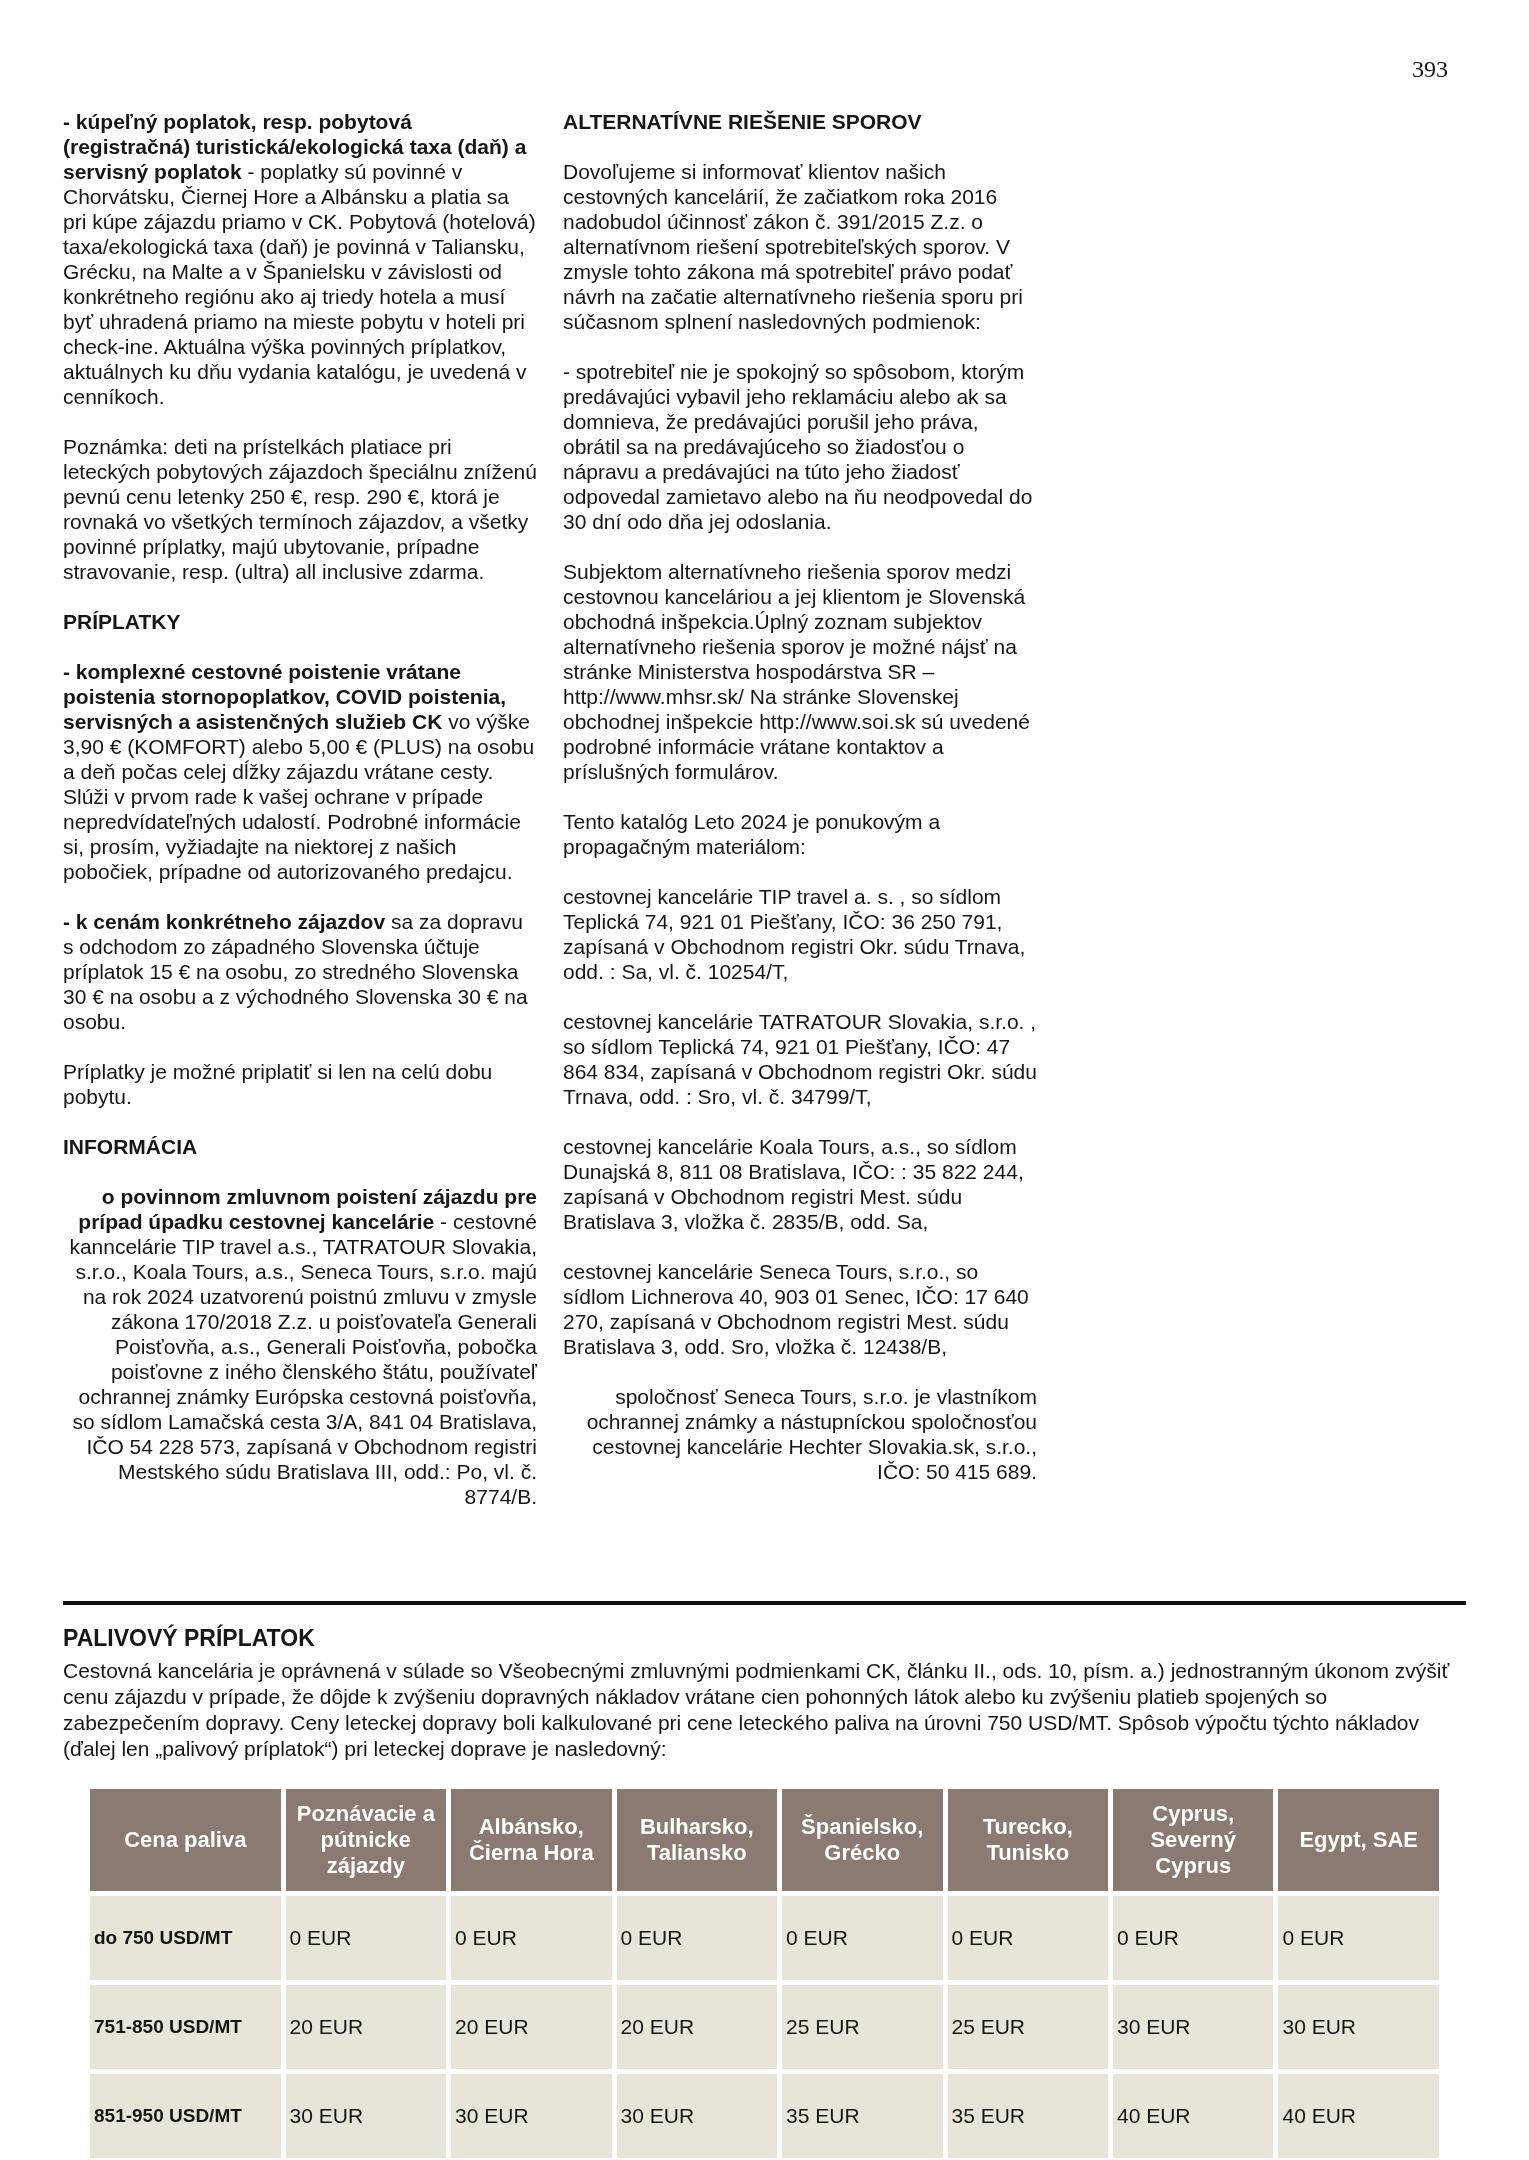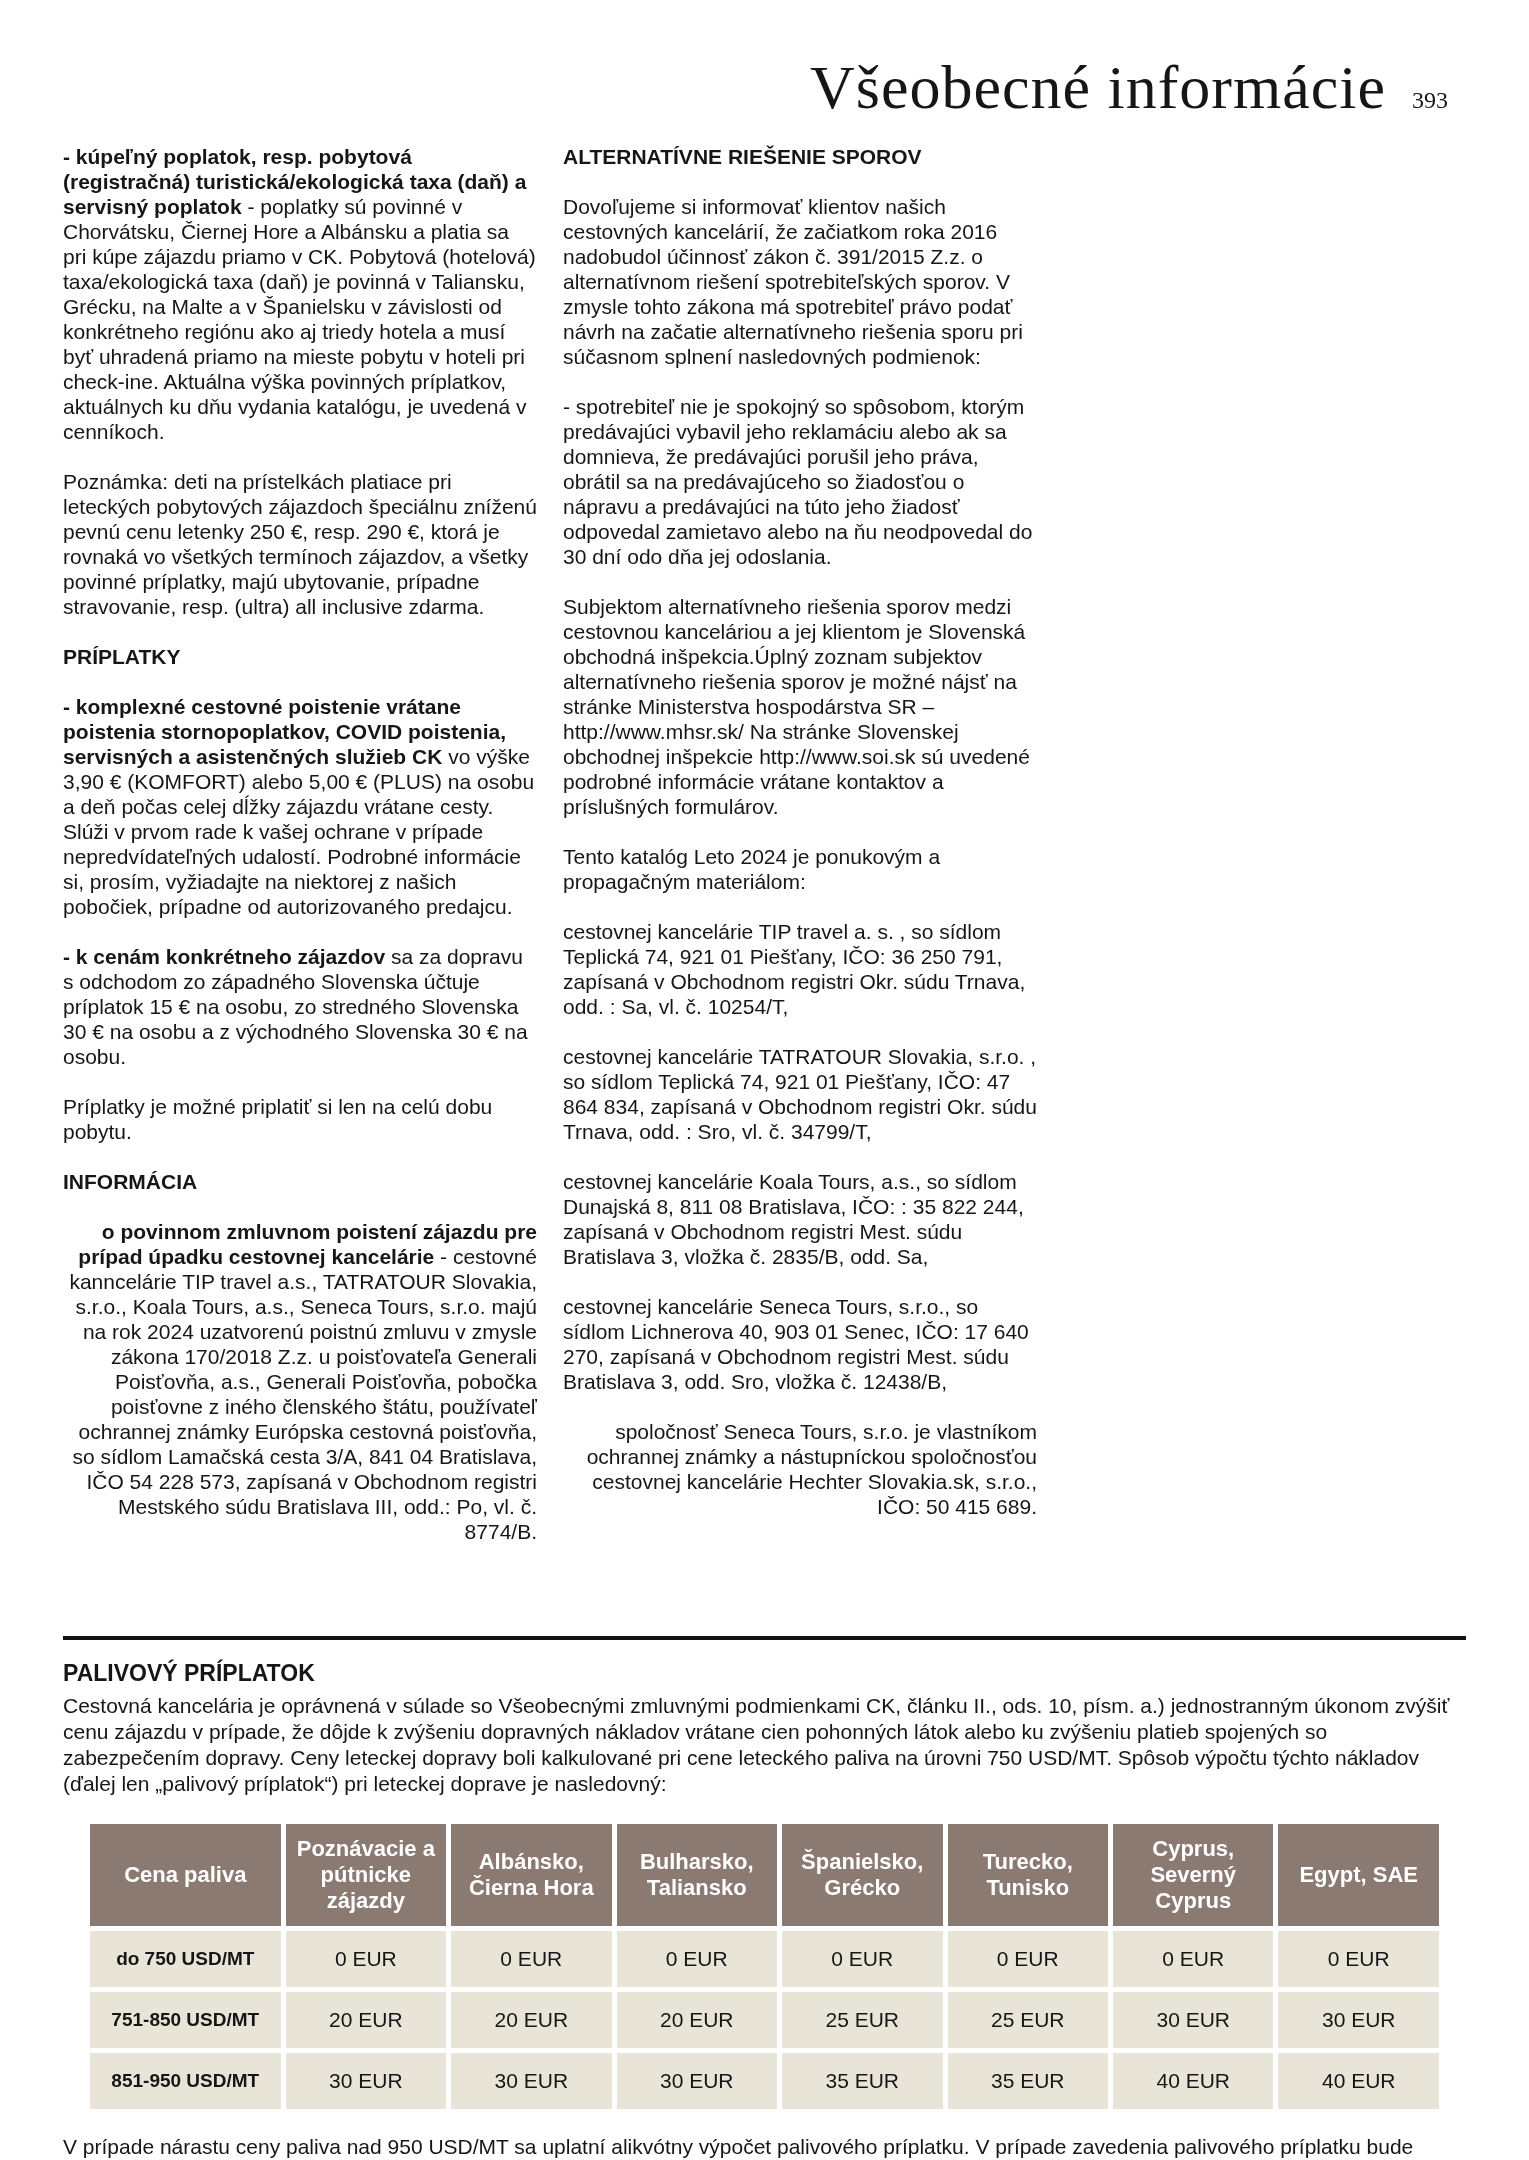--- a/index.html
+++ b/index.html
@@ -85,39 +85,37 @@
     font-size: 22px;
     line-height: 26px;
     font-weight: 700;
     text-align: center;
     vertical-align: middle;
     padding: 12px 4px;
     height: 78px;
   }
   .fuel-table td {
     background: #e8e5d8;
-    text-align: center;
     vertical-align: middle;
     font-size: 21px;
     height: 52px;
-    padding: 2px 4px;
+    padding: 16px 4px;
   }
   .fuel-table td.row-label {
     font-size: 19px;
     font-weight: 700;
   }
   .fuel-footer { margin-top: 20px; }
 </style>
 </head>
 <body>
 
 <div class="page">
 
   <div class="title-row">
-    <span class="page-title">Všeobecné informácie</span>
     <span class="page-number">393</span>
   </div>
 
   <div class="columns">
 
     <div class="col">
       <p><strong>- kúpeľný poplatok, resp. pobytová (registračná) turistická/ekologická taxa (daň) a servisný poplatok</strong><span> - poplatky sú povinné v Chorvátsku, Čiernej Hore a Albánsku a platia sa pri kúpe zájazdu priamo v CK. Pobytová (hotelová) taxa/ekologická taxa (daň) je povinná v Taliansku, Grécku, na Malte a v Španielsku v závislosti od konkrétneho regiónu ako aj triedy hotela a musí byť uhradená priamo na mieste pobytu v hoteli pri check-ine. Aktuálna výška povinných príplatkov, aktuálnych ku dňu vydania katalógu, je uvedená v cenníkoch.</span></p>
       <p>Poznámka: deti na prístelkách platiace pri leteckých pobytových zájazdoch špeciálnu zníženú pevnú cenu letenky 250 €, resp. 290 €, ktorá je rovnaká vo všetkých termínoch zájazdov, a všetky povinné príplatky, majú ubytovanie, prípadne stravovanie, resp. (ultra) all inclusive zdarma.</p>
       <p class="sec-heading mt-lg">PRÍPLATKY</p>
       <p><strong>- komplexné cestovné poistenie vrátane poistenia stornopoplatkov, COVID poistenia, servisných a asistenčných služieb CK</strong><span> vo výške 3,90 € (KOMFORT) alebo 5,00 € (PLUS) na osobu a deň počas celej dĺžky zájazdu vrátane cesty. Slúži v prvom rade k vašej ochrane v prípade nepredvídateľných udalostí. Podrobné informácie si, prosím, vyžiadajte na niektorej z našich pobočiek, prípadne od autorizovaného predajcu.</span></p>

